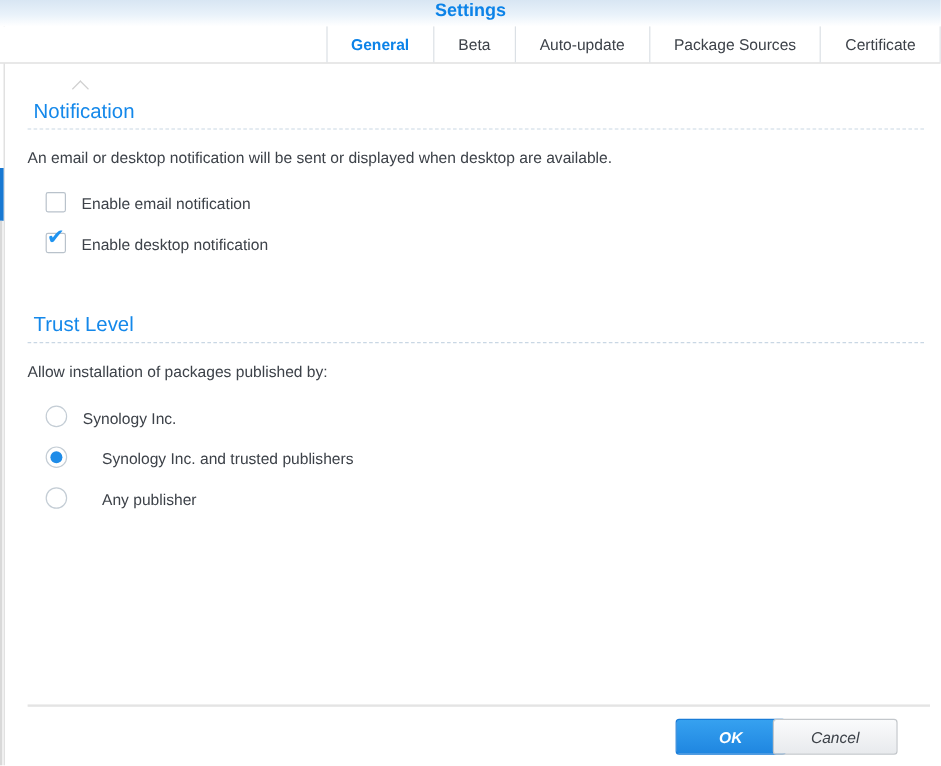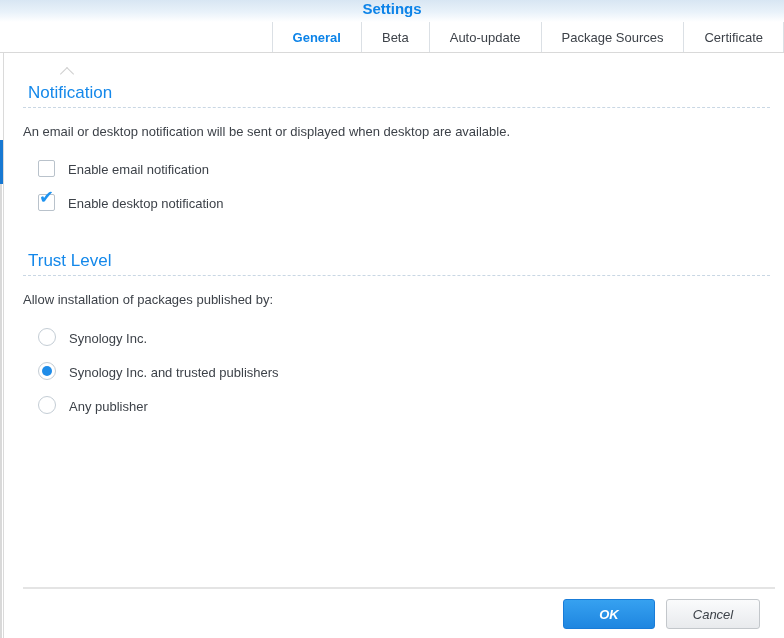--- a/index.html
+++ b/index.html
@@ -83,21 +83,21 @@
   }
   .checkbox .mark {
     display:none;
     position:absolute; top:-7px; left:0px;
     font-size:18px; font-weight:bold; color:#1e93f0;
     line-height:18px;
   }
   .checkbox.on .mark { display:block; }
   
   .row-radio-1 { margin-top:20px; }
-  .row-radio-2, .row-radio-3 { margin-top:16px; }
+  .row-radio-2, .row-radio-3 { margin-top:16px;gap:16px; }
   .radio {
     position:relative;
     width:18px; height:18px;
     background:#fff;
     border:1px solid #c4cdd5;
     border-radius:50%;
     flex:none;
   }
   .radio .dot {
     display:none;
@@ -124,21 +124,21 @@
     text-align:center;
     font-style:italic;
   }
   .btn-ok {
     left:563px; width:92px;
     background:linear-gradient(180deg,#36a1f0 0%,#1f86e0 100%);
     border:1px solid #197cd8;
     color:#ffffff; font-weight:bold;
   }
   .btn-cancel {
-    left:666px; width:94px;
+    left:644px; width:104px;
     background:linear-gradient(180deg,#fafbfc 0%,#e8eaed 100%);
     border:1px solid #c3c7cb;
     color:#3d4249;
   }
   
   .left-line {
     position:absolute; left:3px; top:22px; bottom:0;
     width:1px; background:#dadada;
   }
   .left-blue-strip {
@@ -193,21 +193,21 @@
     <span class="option-label">Enable email notification</span>
   </div>
 
   <div class="option-row row-check-2">
     <span class="checkbox on">
       <span class="mark">✔</span>
     </span>
     <span class="option-label">Enable desktop notification</span>
   </div>
 
-  <div class="section-heading" style="margin-top:40px;">Trust Level</div>
+  <div class="section-heading" style="margin-top:50px;">Trust Level</div>
   <div class="dashed-divider"></div>
   <div class="section-desc">Allow installation of packages published by:</div>
 
   <div class="option-row row-radio-1">
     <span class="radio">
       
     </span>
     <span class="option-label">Synology Inc.</span>
   </div>
 

